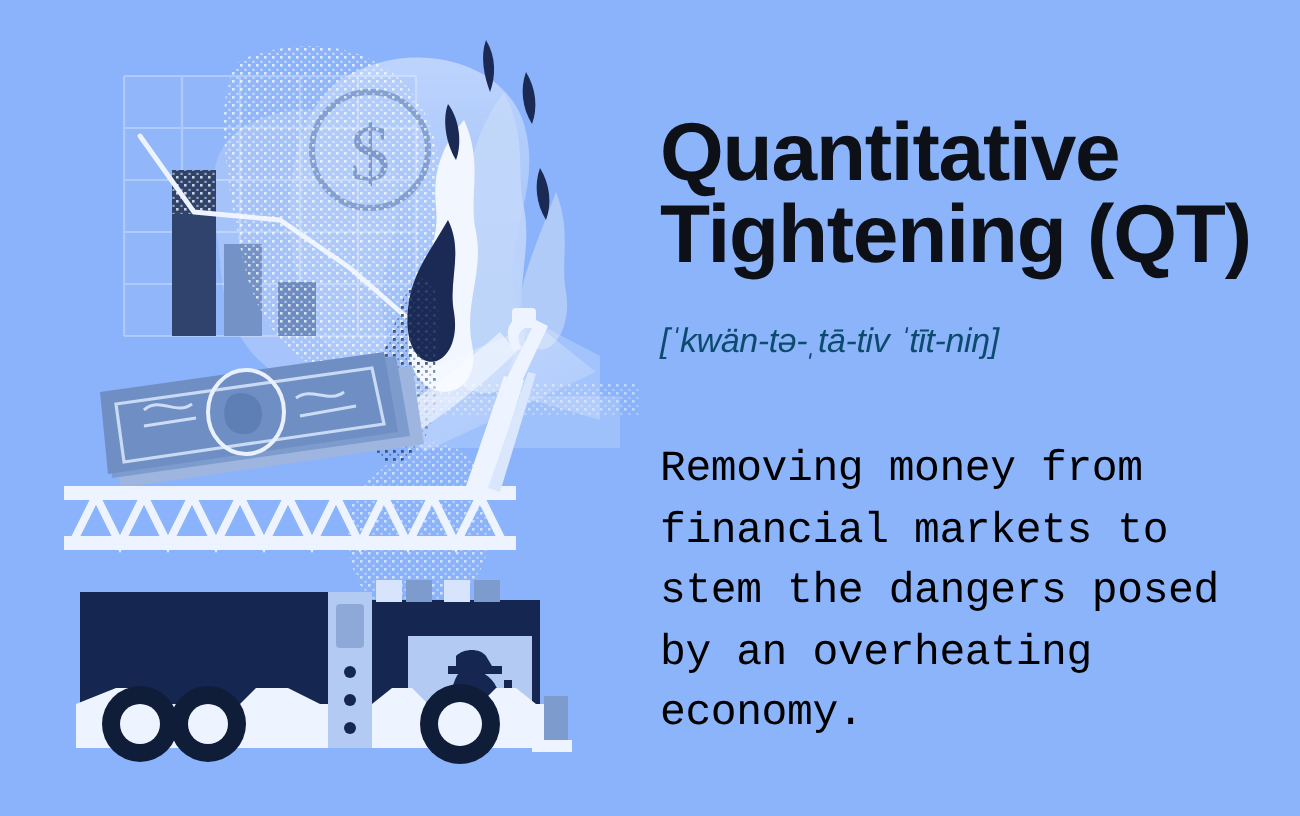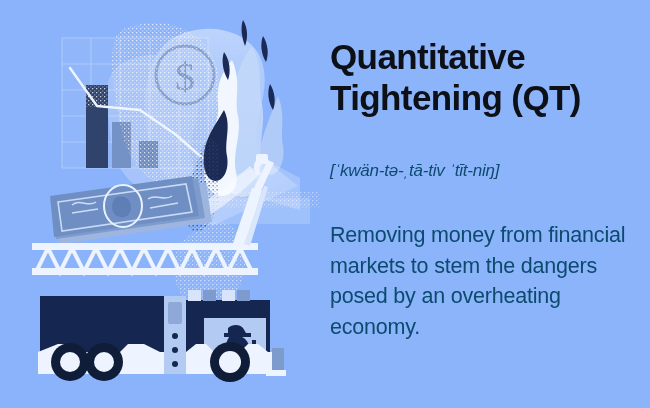--- a/index.html
+++ b/index.html
@@ -32,24 +32,24 @@
   #text-col {
     position: absolute;
     left: 330px;
     top: 0;
     width: 310px;
     height: 408px;
   }
   #term-title {
     position: absolute;
     left: 0;
-    top: 36px;
+    top: 56px;
     width: 308px;
     margin: 0;
-    font-size: 35px;
+    font-size: 41px;
     font-weight: bold;
     line-height: 41px;
     letter-spacing: -0.6px;
     color: #0d1016;
   }
   #pronunciation {
     position: absolute;
     left: 0;
     top: 160px;
     width: 308px;
@@ -63,21 +63,22 @@
   #definition {
     position: absolute;
     left: 0;
     top: 220px;
     width: 306px;
     margin: 0;
     font-size: 21.5px;
     font-weight: normal;
     line-height: 30.5px;
     letter-spacing: -0.2px;
-    color: #0c4a6e;
+    color: #000000;
+    font-family: Liberation Mono, monospace;
   }
 </style>
 </head>
 <body>
 
 <div id="card">
 
   <div id="illustration">
     <svg viewBox="0 0 320 408" xmlns="http://www.w3.org/2000/svg" aria-hidden="true">
       <defs>

